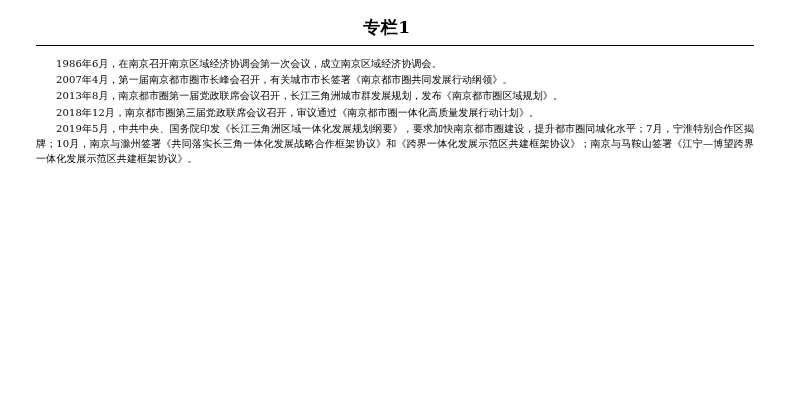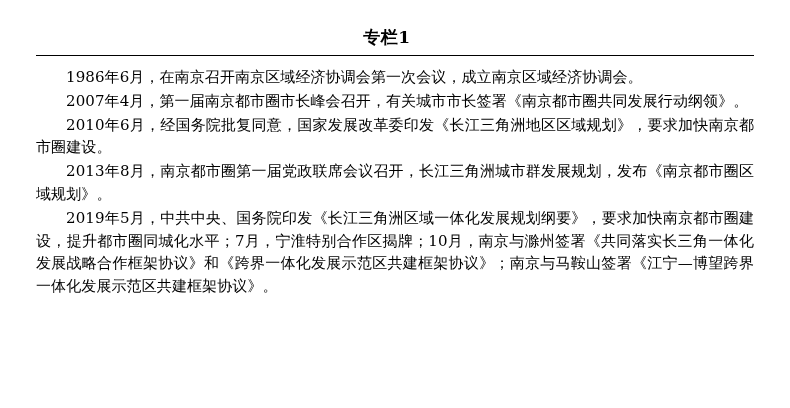--- a/index.html
+++ b/index.html
@@ -12,21 +12,21 @@
     background: #ffffff;
     font-family: "DejaVu Serif", "Liberation Serif", serif;
     color: #000000;
     overflow: hidden;
   }
   .page {
     position: relative;
     width: 790px;
     height: 408px;
     box-sizing: border-box;
-    padding: 22px 36px 0 36px;
+    padding: 12px 36px 0 36px;
   }
   .title-row {
     display: flex;
     justify-content: center;
     align-items: baseline;
     font-size: 17px;
     font-weight: bold;
     letter-spacing: 0.5px;
     margin: 4px 0 6px 0;
   }
@@ -37,21 +37,21 @@
     letter-spacing: 1px;
   }
   .rule {
     height: 1px;
     background: #000000;
     width: 100%;
     margin: 0 0 10px 0;
   }
   .body-text p {
     margin: 0 0 1px 0;
-    font-size: 15px;
+    font-size: 10px;
     line-height: 1.52;
     text-indent: 2em;
     text-align: justify;
     text-justify: inter-ideograph;
     letter-spacing: 0.1px;
   }
 </style>
 </head>
 <body>
 
@@ -59,18 +59,18 @@
 
   <div class="title-row">
     <span class="title-label">专栏1</span>
   </div>
 
   <div class="rule"></div>
 
   <div class="body-text">
     <p>1986年6月，在南京召开南京区域经济协调会第一次会议，成立南京区域经济协调会。</p>
     <p>2007年4月，第一届南京都市圈市长峰会召开，有关城市市长签署《南京都市圈共同发展行动纲领》。</p>
-    <p>2010年6月，经国务院批复同意，国家发展改革委印发《长江三角洲地区区域规划》，要求加快南京都市圈建设。</p>
     <p>2013年8月，南京都市圈第一届党政联席会议召开，长江三角洲城市群发展规划，发布《南京都市圈区域规划》。</p>
+    <p>2018年12月，南京都市圈第三届党政联席会议召开，审议通过《南京都市圈一体化高质量发展行动计划》。</p>
     <p>2019年5月，中共中央、国务院印发《长江三角洲区域一体化发展规划纲要》，要求加快南京都市圈建设，提升都市圈同城化水平；7月，宁淮特别合作区揭牌；10月，南京与滁州签署《共同落实长三角一体化发展战略合作框架协议》和《跨界一体化发展示范区共建框架协议》；南京与马鞍山签署《江宁—博望跨界一体化发展示范区共建框架协议》。</p>
   </div>
 
 </div>
 
 </body></html>

